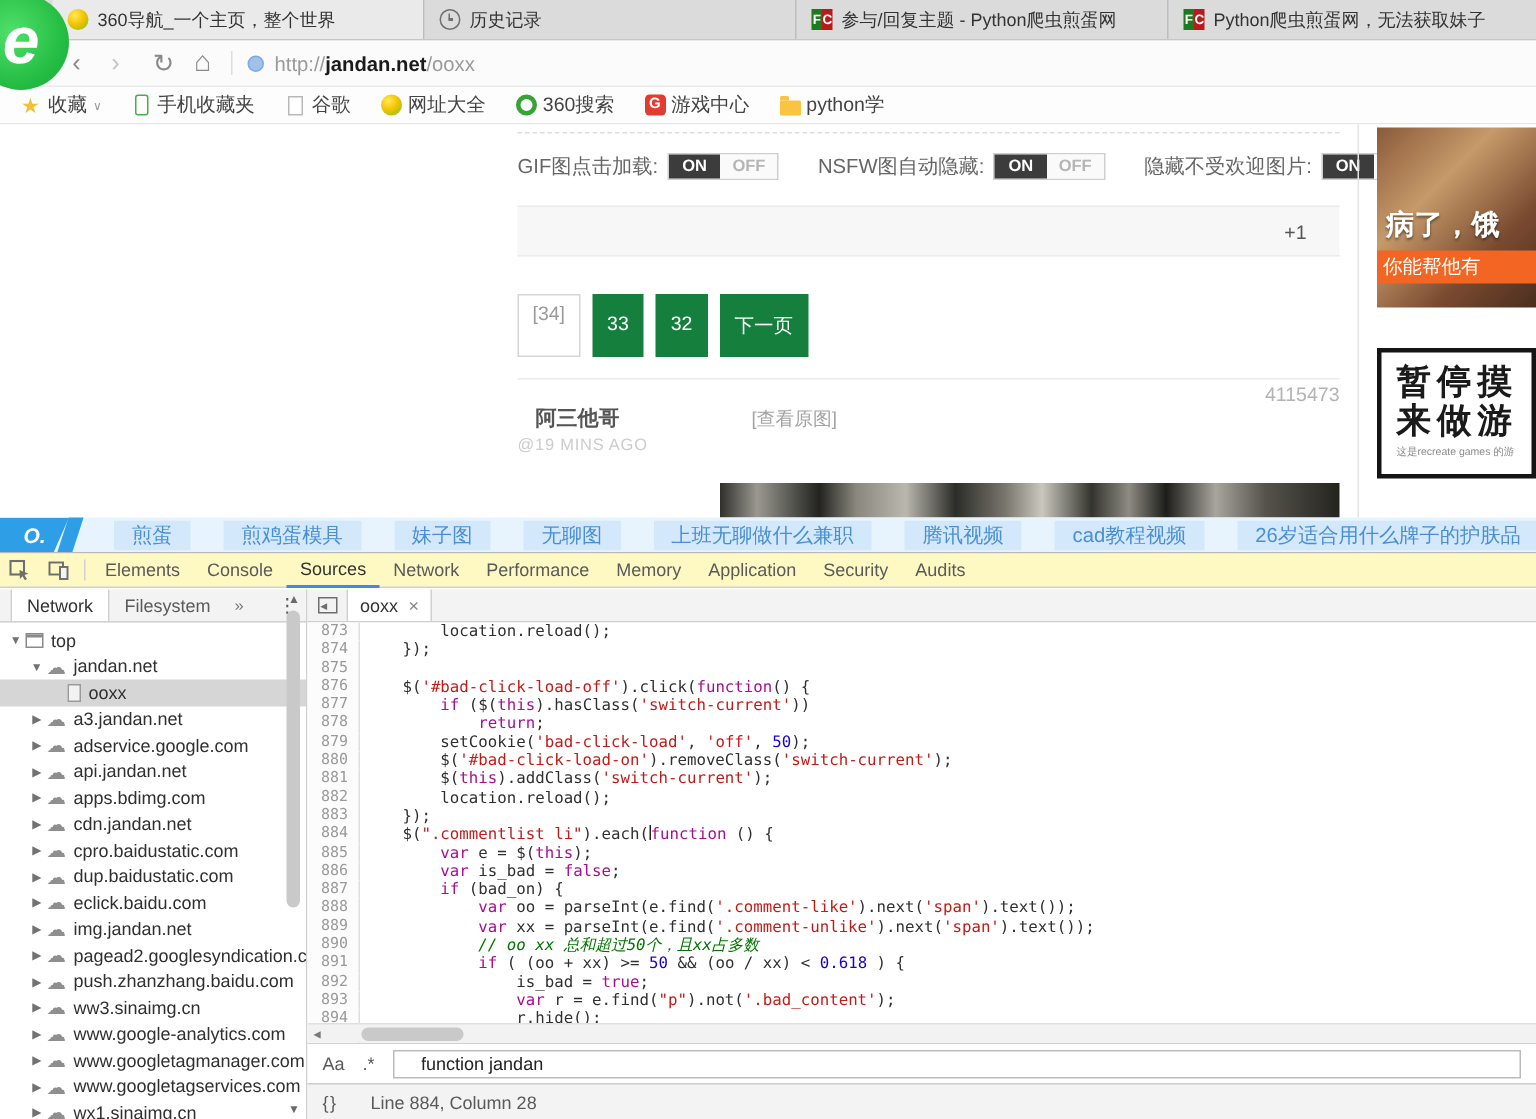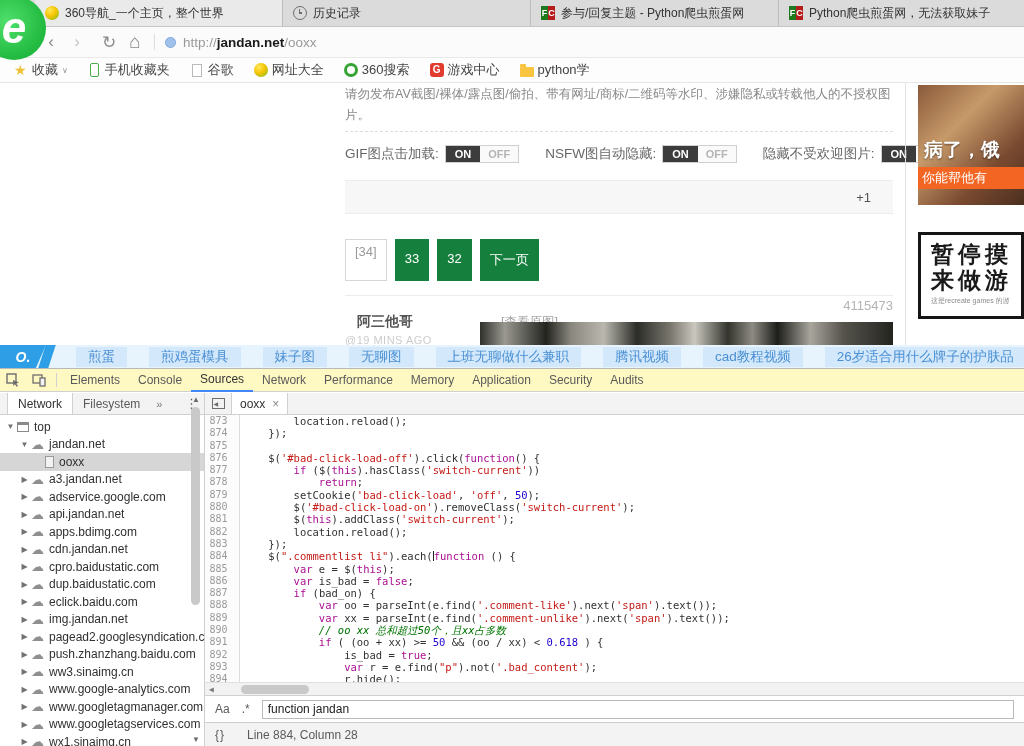--- a/index.html
+++ b/index.html
@@ -118,31 +118,31 @@
   .ts-thumb { position:absolute; left:1px; top:12px; width:9px; height:198px; background:#c9c9c9; border-radius:5px; }
 
   .dt-editor { flex:1; display:flex; flex-direction:column; position:relative; }
   .ed-tabbar { height:22px; background:#f3f3f3; border-bottom:1px solid #d0d0d0; display:flex; align-items:stretch; }
   .panel-toggle { width:26px; display:flex; align-items:center; justify-content:center; }
   .pt-box { width:13px; height:11px; border:1px solid #6e6e6e; display:flex; align-items:center; padding-left:1px; font-size:6px; color:#6e6e6e; }
   .ed-tab { background:#fff; border-left:1px solid #d0d0d0; border-right:1px solid #d0d0d0; padding:0 8px; display:flex; align-items:center; gap:7px; color:#333; }
   .ed-close { color:#8a8a8a; font-size:12px; }
   .code { flex:1; overflow:hidden; position:relative; background:#fff; font-family:"DejaVu Sans Mono",monospace; }
   .cl { display:flex; height:12.3px; line-height:12.3px; font-size:10.5px; }
-  .ln { width:35px; flex:0 0 35px; text-align:center; padding-right:7px; color:#9a9a9a; border-right:1px solid #ddd; background:#fcfcfc; font-size:10px; }
+  .ln { width:35px; flex:0 0 35px; text-align:right; padding-right:7px; color:#9a9a9a; border-right:1px solid #ddd; background:#fcfcfc; font-size:10px; }
   .lc { white-space:pre; padding-left:3px; color:#303030; }
   .tk-d { color:#303030; } .tk-k { color:#aa0d91; } .tk-s { color:#c41a16; } .tk-n { color:#1c00cf; }
   .tk-c { color:#007400; font-style:italic; }
   .tk-caret { display:inline-block; width:0; border-left:1px solid #222; height:10px; vertical-align:-1px; }
   .hscroll { position:absolute; left:0; right:0; bottom:0; height:13px; background:#f2f2f2; border-top:1px solid #e0e0e0; }
   .hs-arrow { position:absolute; left:4px; top:0; font-size:8px; color:#7a7a7a; line-height:13px; }
   .hs-thumb { position:absolute; left:36px; top:2px; width:68px; height:9px; background:#c9c9c9; border-radius:5px; }
   .searchbar { height:27px; background:#fff; border-top:1px solid #d0d0d0; display:flex; align-items:center; gap:12px; padding-left:10px; }
   .sb-toggle { color:#5a5a5a; font-size:12px; }
-  .sb-input { flex:1; margin-right:10px; height:19px; border:1px solid #bbb; font-size:12px; padding:0 5px; color:#222; font-family:"Liberation Sans",sans-serif; outline:none; }
+  .sb-input { flex:1; margin-right:10px; height:19px; border:1px solid #bbb; font-size:12px; padding:0 18px; color:#222; font-family:"Liberation Sans",sans-serif; outline:none; }
   .statusbar { height:24px; background:#f3f3f3; border-top:1px solid #ccc; display:flex; align-items:center; gap:22px; padding-left:10px; color:#5a5a5a; }
   .braces { font-size:12px; letter-spacing:1px; }
 </style>
 </head>
 <body>
 
 <div class="band tabbar">
   <div class="browser-logo">
       <span>e</span>
     </div>
@@ -211,24 +211,20 @@
       <span>游戏中心</span>
     </span>
     <span class="bm">
       <span class="bi bi-folder"></span>
       <span>python学</span>
     </span>
   </div>
 
 <div class="band page">
   <div class="content">
-    <div class="notice">
-      <div>请勿发布AV截图/裸体/露点图/偷拍、带有网址/商标/二维码等水印、涉嫌隐私或转载他人的不授权图</div>
-      <div>片。</div>
-    </div>
     <div class="dashed-sep"></div>
     <div class="toggles" id="toggles">
         <span class="toggle">
           <span>GIF图点击加载:</span>
           <span class="sw">
             <span class="on">ON</span>
             <span class="off">OFF</span>
           </span>
         </span>
         <span class="toggle">

